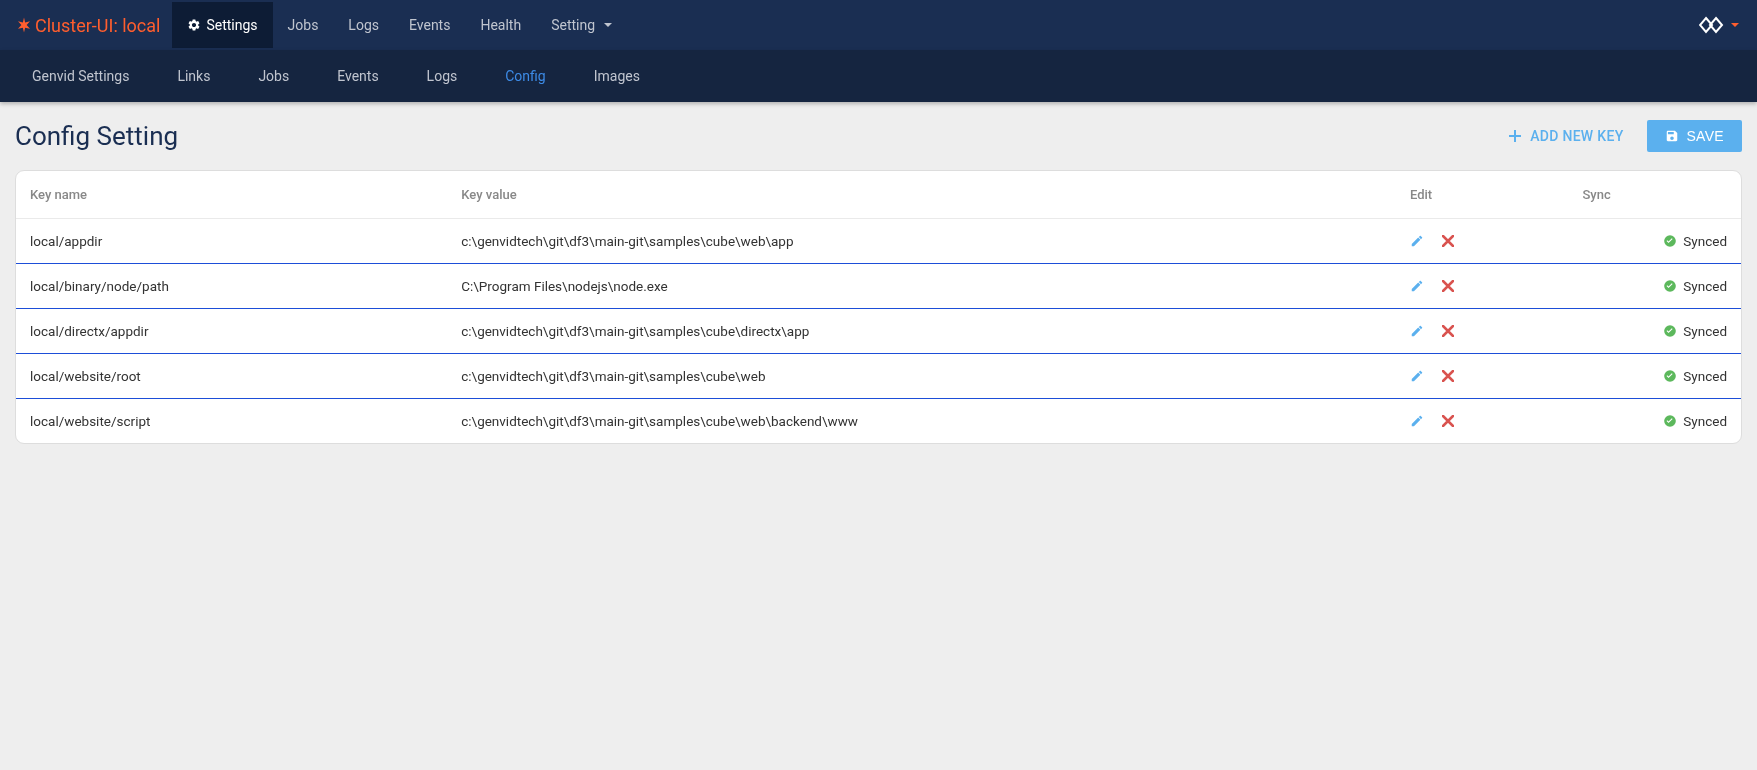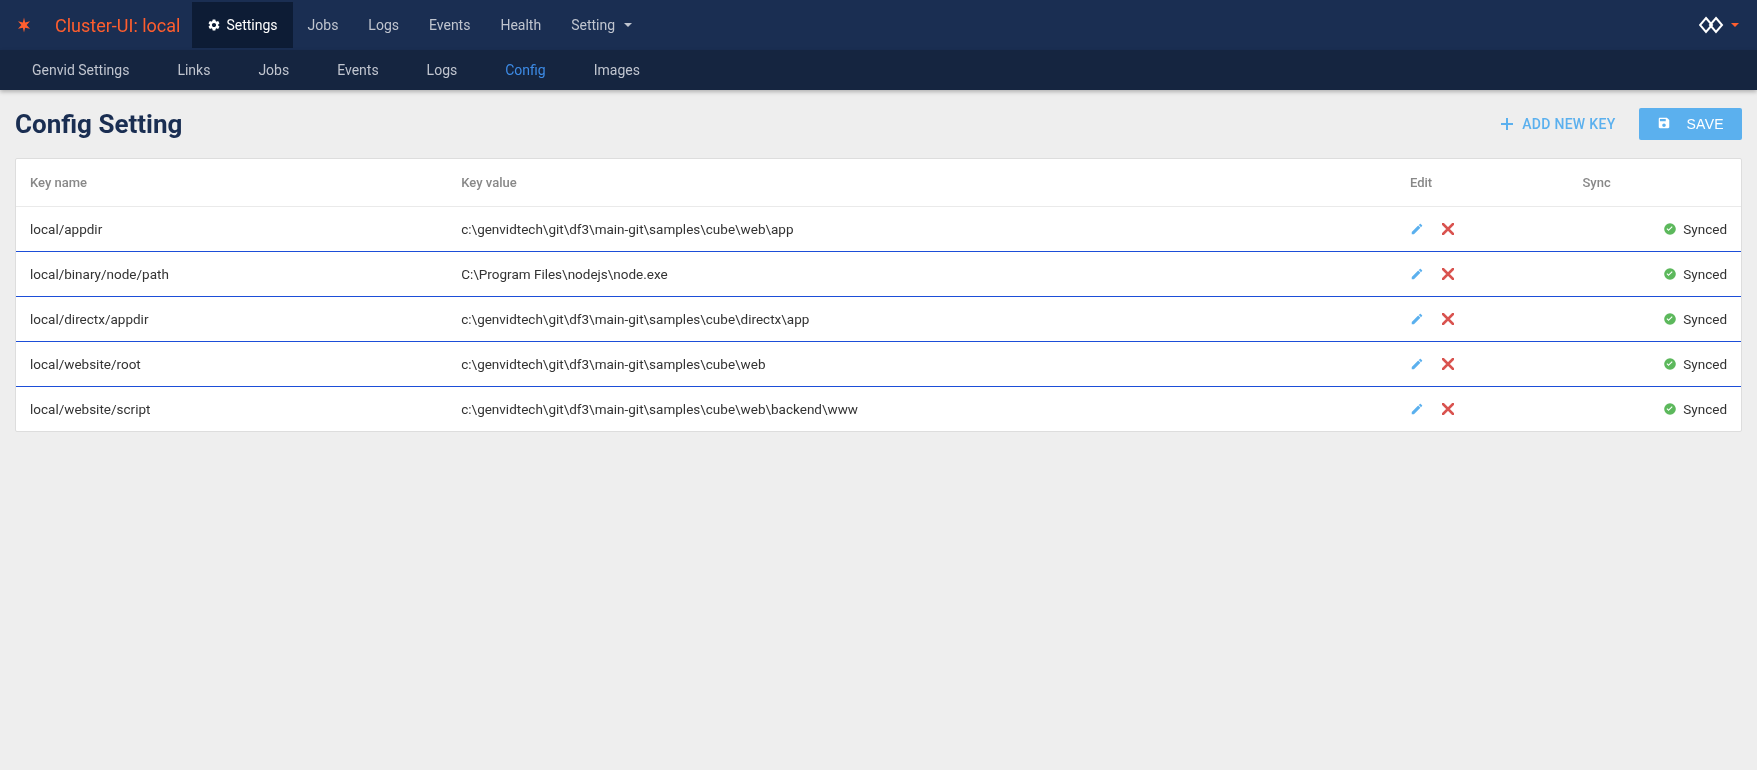--- a/index.html
+++ b/index.html
@@ -1,40 +1,40 @@
 <!DOCTYPE html>
 <html><head>
 <meta charset="utf-8">
 <style>
 * { margin: 0; padding: 0; box-sizing: border-box; }
 body { font-family: -apple-system, BlinkMacSystemFont, "Segoe UI", Roboto, "Helvetica Neue", Arial, sans-serif; background: #eeeeee; font-size: 14px; color: #333; }
 
 .top-nav { background: #1a2e52; display: flex; align-items: center; height: 50px; padding: 0 0 0 15px; position: relative; }
-.brand { color: #ff5e2e; font-size: 18px; display: flex; align-items: center; gap: 22px; padding-right: 12px; }
+.brand { color: #ff5e2e; font-size: 18px; display: flex; align-items: center; gap: 2px; padding-right: 12px; }
 .brand-icon { width: 18px; height: 18px; }
 .top-nav-items { display: flex; align-items: stretch; height: 46px; }
 .top-nav-item { color: #c0c5cf; display: flex; align-items: center; padding: 0 15px; cursor: pointer; gap: 5px; }
 .top-nav-item.active { background: #0d1c35; color: #ffffff; }
 .nav-spacer { flex: 1; }
 .top-right-icon { padding: 0 18px; display: flex; align-items: center; color: #fff; }
 .caret-down { width: 0; height: 0; border-left: 4px solid transparent; border-right: 4px solid transparent; border-top: 4px solid currentColor; display: inline-block; margin-left: 4px; }
 .caret-orange { border-top-color: #ff5e2e; }
 
-.sub-nav { background: #152540; display: flex; align-items: center; height: 40px; padding: 0 8px; box-shadow: 0 2px 4px rgba(0,0,0,0.25); position: relative; z-index: 10; }
+.sub-nav { background: #152540; display: flex; align-items: center; height: 52px; padding: 0 8px; box-shadow: 0 2px 4px rgba(0,0,0,0.25); position: relative; z-index: 10; }
 .sub-nav-item { color: #c0c5cf; padding: 0 24px; height: 48px; display: flex; align-items: center; cursor: pointer; }
 .sub-nav-item.active { color: #3d8be6; }
 
 .page { padding: 18px 15px 30px; }
 .page-header { display: flex; align-items: center; margin-bottom: 18px; }
-.page-title { color: #1a2e52; font-size: 26px; font-weight: 700; flex: 1; }
+.page-title { color: #1a2e52; font-size: 26px; font-weight: 400; flex: 1; }
 .header-actions { display: flex; align-items: center; gap: 14px; }
 .btn-link { color: #5bb0ee; font-size: 14px; font-weight: 500; cursor: pointer; display: flex; align-items: center; gap: 9px; letter-spacing: 0.3px; padding: 8px 10px; }
-.btn-primary { background: #5bb0ee; color: #fff; border: none; padding: 8px 18px; font-size: 14px; font-weight: 500; cursor: pointer; display: flex; gap: 15px; letter-spacing: 0.3px; border-radius: 2px; }
-
-.panel { background: #fff; border: 1px solid #ddd; border-radius: 2px; overflow: hidden; }
+.btn-primary { background: #5bb0ee; color: #fff; border: none; padding: 8px 18px; font-size: 14px; font-weight: 500; cursor: pointer; display: flex; align-items: center; gap: 7px; letter-spacing: 0.3px; border-radius: 2px; }
+
+.panel { background: #fff; border: 1px solid #ddd; border-radius: 9px; overflow: hidden; }
 table { width: 100%; border-collapse: collapse; }
 th { text-align: left; color: #888; font-weight: 500; font-size: 13px; padding: 16px 14px; border-bottom: 1px solid #eaeaea; }
 td { padding: 14px 14px; border-bottom: 1px solid #1d4ed8; color: #333; font-size: 13.5px; vertical-align: middle; }
 tr:last-child td { border-bottom: none; }
 .col-key { width: 25%; }
 .col-value { width: 55%; }
 .col-edit { width: 10%; text-align: left; }
 .col-sync { width: 10%; text-align: left; }
 .edit-actions { display: flex; align-items: center; gap: 18px; }
 .icon-btn { cursor: pointer; display: inline-flex; }

